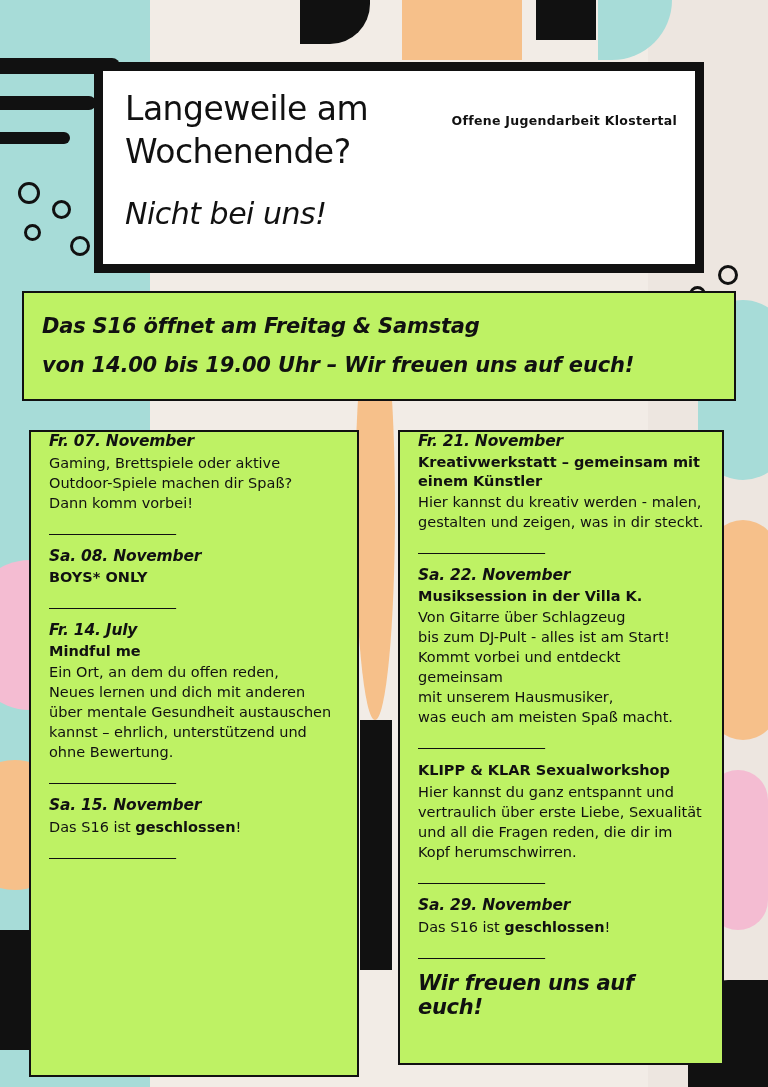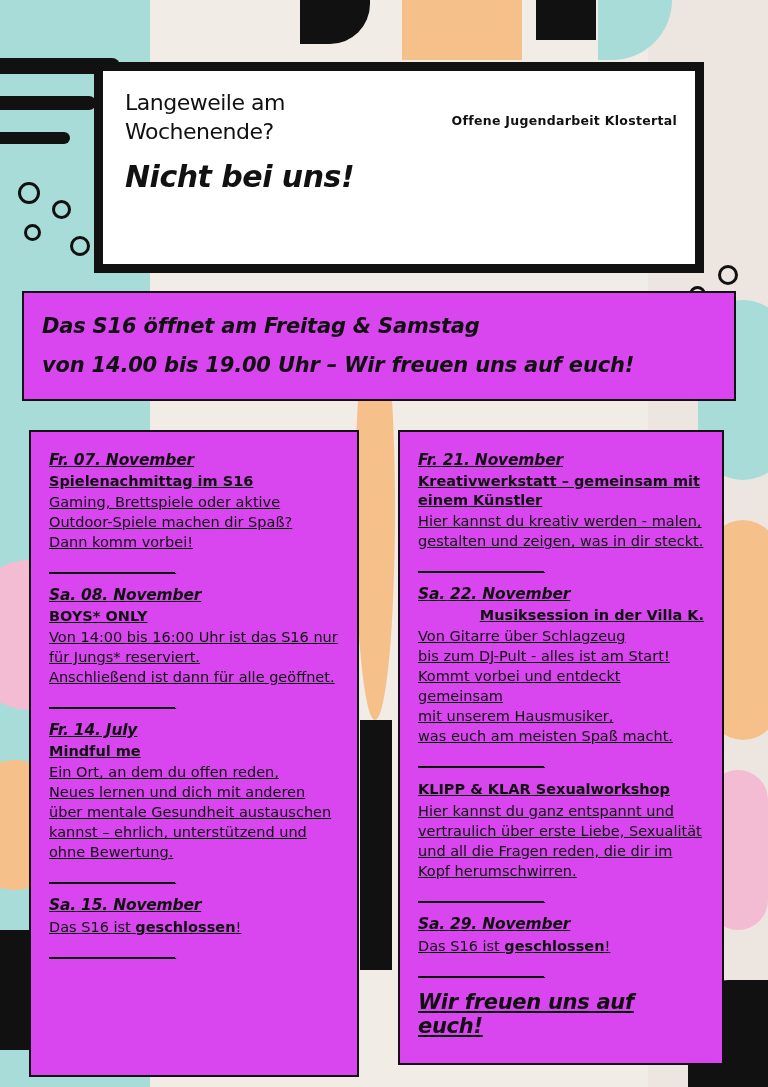--- a/index.html
+++ b/index.html
@@ -38,21 +38,21 @@
     position: absolute;
     border-radius: 50%;
   }
   .stripe {
     position: absolute;
     background: #111;
   }
 
   
   .panel {
-    background: #d946ef;
+    background: #bef264;
     border: 2px solid #111;
     box-sizing: border-box;
   }
 
   
   .header {
     position: absolute;
     left: 94px;
     top: 62px;
     width: 610px;
@@ -62,32 +62,32 @@
     box-sizing: border-box;
     display: flex;
     align-items: flex-start;
     justify-content: space-between;
   }
   .header-text {
     padding: 18px 0 0 22px;
   }
   .head-line {
     font-family: "DejaVu Sans", sans-serif;
-    font-size: 22px;
+    font-size: 33px;
     line-height: 1.23;
     color: #111;
     letter-spacing: -0.5px;
   }
   .head-line2 {
     margin-top: 2px;
   }
   .head-bold {
-    margin-top: 14px;
-    font-family: "DejaVu Sans", sans-serif;
-    font-weight: bold;
+    margin-top: 24px;
+    font-family: "DejaVu Sans", sans-serif;
+    font-weight: normal;
     font-style: italic;
     font-size: 30px;
     color: #111;
     letter-spacing: -0.5px;
   }
   .logo-wrap {
     padding: 35px 18px 0 0;
     text-align: center;
   }
   .logo-box {
@@ -133,22 +133,21 @@
     font-size: 21px;
     color: #111;
     line-height: 1.85;
     letter-spacing: -0.2px;
   }
 
   
   .col {
     position: absolute;
     box-sizing: border-box;
-    padding: 19px 18px 10px 18px;
-    text-decoration: underline;
+    padding: 0 18px 10px 18px;
   }
   .col-left {
     left: 29px;
     top: 430px;
     width: 330px;
     height: 647px;
   }
   .col-right {
     left: 398px;
     top: 430px;
@@ -250,32 +249,28 @@
 
 <div class="panel hours">
   <div class="hours-line">Das S16 öffnet am Freitag &amp; Samstag</div>
   <div class="hours-line">von 14.00 bis 19.00 Uhr –  Wir freuen uns auf euch!</div>
 </div>
 
 <div class="panel col col-left">
   <div id="left-col">
       <div class="entry">
         <div class="entry-date">Fr. 07. November</div>
-        <div class="entry-title" style="white-space: pre-line;">Spielenachmittag im S16</div>
         <div class="entry-body">Gaming, Brettspiele oder aktive
 Outdoor-Spiele machen dir Spaß?
 Dann komm vorbei!</div>
         <div class="divider">_____________________</div>
       </div>
       <div class="entry">
         <div class="entry-date">Sa. 08. November</div>
         <div class="entry-title" style="white-space: pre-line;">BOYS* ONLY</div>
-        <div class="entry-body">Von 14:00 bis 16:00 Uhr ist das S16 nur
-für Jungs* reserviert.
-Anschließend ist dann für alle geöffnet.</div>
         <div class="divider">_____________________</div>
       </div>
       <div class="entry">
         <div class="entry-date">Fr. 14. July</div>
         <div class="entry-title" style="white-space: pre-line;">Mindful me</div>
         <div class="entry-body">Ein Ort, an dem du offen reden,
 Neues lernen und dich mit anderen
 über mentale Gesundheit austauschen
 kannst – ehrlich, unterstützend und
 ohne Bewertung.</div>
@@ -294,21 +289,21 @@
       <div class="entry">
         <div class="entry-date">Fr. 21. November</div>
         <div class="entry-title" style="white-space: pre-line;">Kreativwerkstatt – gemeinsam mit
 einem Künstler</div>
         <div class="entry-body">Hier kannst du kreativ werden - malen,
 gestalten und zeigen, was in dir steckt.</div>
         <div class="divider">_____________________</div>
       </div>
       <div class="entry">
         <div class="entry-date">Sa. 22. November</div>
-        <div class="entry-title" style="white-space: pre-line; text-align: right;">Musiksession in der Villa K.</div>
+        <div class="entry-title" style="white-space: pre-line;">Musiksession in der Villa K.</div>
         <div class="entry-body">Von Gitarre über Schlagzeug
 bis zum DJ-Pult - alles ist am Start!
 Kommt vorbei und entdeckt gemeinsam
 mit unserem Hausmusiker,
 was euch am meisten Spaß macht.</div>
         <div class="divider">_____________________</div>
       </div>
       <div class="entry">
         <div class="entry-title" style="white-space: pre-line;">KLIPP &amp; KLAR Sexualworkshop</div>
         <div class="entry-body">Hier kannst du ganz entspannt und

